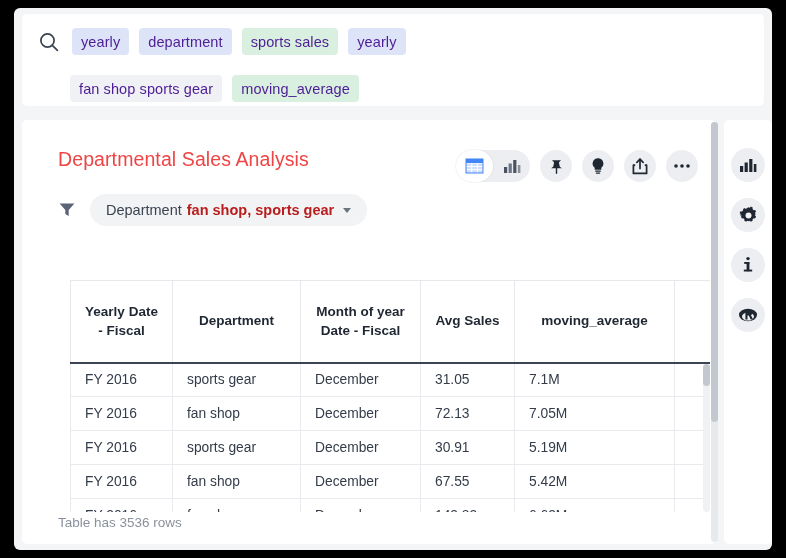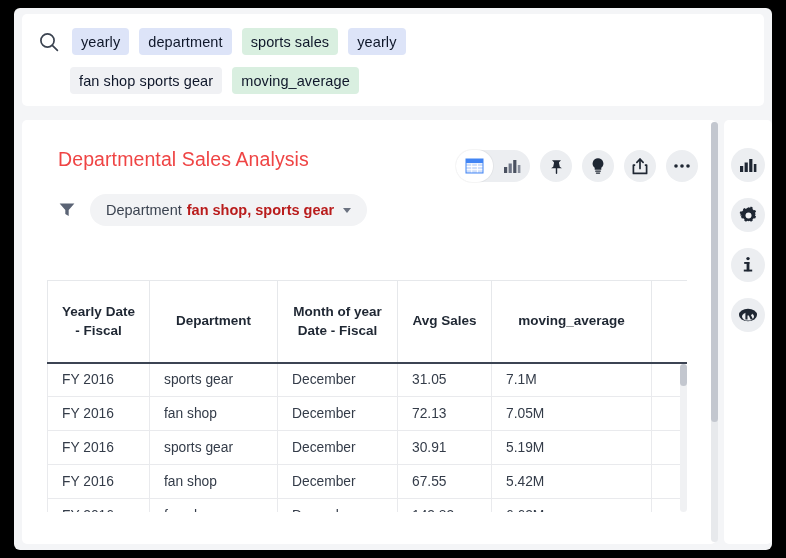--- a/index.html
+++ b/index.html
@@ -42,28 +42,28 @@
     margin-right: 2px;
   }
   .search-icon svg { display: block; }
   .tag {
     display: inline-flex;
     align-items: center;
     height: 27px;
     padding: 0 9px;
     border-radius: 4px;
     font-size: 14.5px;
-    color: #0f172a;
+    color: #4c1d95;
     letter-spacing: .1px;
     white-space: nowrap;
   }
   .tag.blue  { background: #dde4f8; }
   .tag.green { background: #d9efe0; }
   .tag.grey  { background: #f0f1f4; }
-  .tag-row-2 { margin-top: 12px; padding-left: 32px; display: flex; gap: 10px; }
+  .tag-row-2 { margin-top: 20px; padding-left: 32px; display: flex; gap: 10px; }
 
   
   .card {
     position: absolute;
     left: 8px; top: 112px;
     width: 694px; height: 424px;
     background: #ffffff;
     border-radius: 5px;
     overflow: hidden;
   }
@@ -138,21 +138,21 @@
     width: 0; height: 0;
     border-left: 4.5px solid transparent;
     border-right: 4.5px solid transparent;
     border-top: 5px solid #6b7280;
     margin-left: 4px;
   }
 
   
   .table-wrap {
     position: absolute;
-    left: 25px; top: 160px;
+    left: 48px; top: 160px;
     width: 640px;
     height: 232px;
     overflow: hidden;
   }
   table {
     border-collapse: collapse;
     width: 100%;
     table-layout: fixed;
   }
   th {
@@ -393,20 +393,21 @@
             <td class="c-num">6.62M</td>
             <td></td>
           </tr>
         </tbody>
       </table>
       <div class="tbl-scroll">
         <i></i>
       </div>
     </div>
 
+    <div class="table-foot">Table has 3536 rows</div>
   </div>
 
   <div class="page-scroll">
     <i></i>
   </div>
 
   <div class="rail">
 
     <div class="icon-btn">
       <svg width="18" height="16" viewBox="0 0 18 16">

